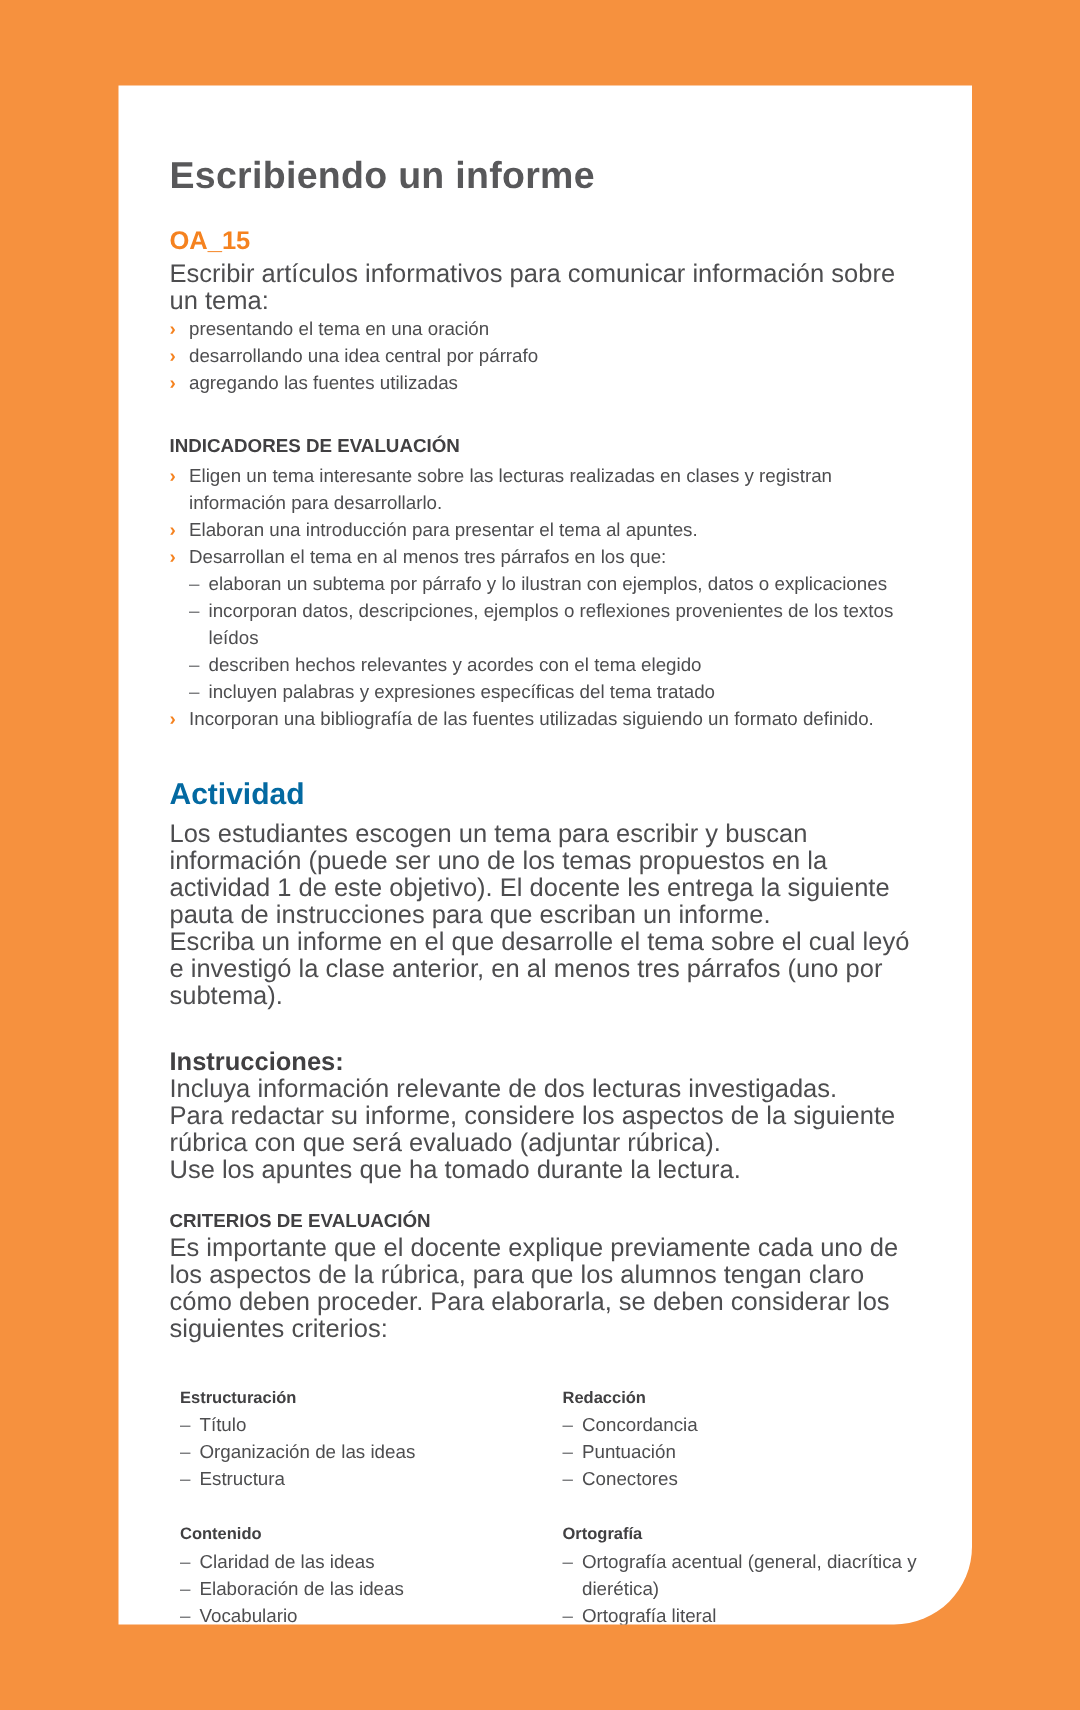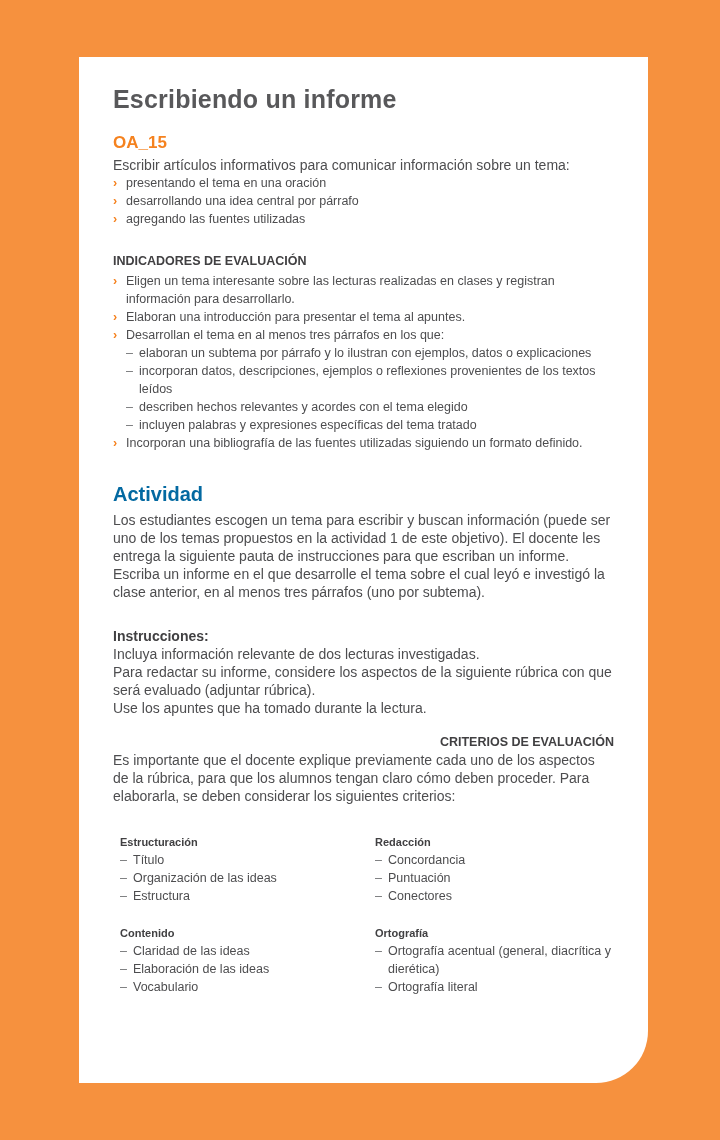--- a/index.html
+++ b/index.html
@@ -8,52 +8,52 @@
     background:#F6913E;
     font-family:"Liberation Sans", sans-serif;
     position:relative;
   }
   .card{
     position:absolute;left:79px;top:57px;
     width:569px;height:1026px;
     background:#ffffff;
     border-radius:0 0 52px 0;
     box-sizing:border-box;
-    padding:28px 34px 0 34px;
+    padding:46px 34px 0 34px;
     overflow:hidden;
   }
   h1.page-title{
     margin:0;
     font-size:25px;line-height:29px;
     font-weight:bold;color:#58585A;
     letter-spacing:.2px;
   }
   .oa-h{
     margin:19px 0 3px 0;
     font-size:17px;line-height:20px;
     font-weight:bold;color:#F5821F;
   }
   .act-h{
     margin:30px 0 5px 0;
     font-size:20px;line-height:24px;
     font-weight:bold;color:#0369a1;
   }
   .body{
     margin:0;
-    font-size:14px;line-height:18px;
+    font-size:17px;line-height:18px;
     color:#4D4D4F;
   }
   .caps{
     margin:24px 0 0 0;
     font-size:12.5px;line-height:18px;
     font-weight:bold;color:#414042;
   }
   .bold{font-weight:bold;color:#414042;}
   .mt26{margin-top:26px;}
-  .mt16{margin-top:16px;text-align:right;}
+  .mt16{margin-top:16px;}
   .mt2{margin-top:2px;}
   .row{
     display:flex;
     font-size:12.5px;line-height:18px;color:#4D4D4F;
   }
   .mk{flex:0 0 13px;}
   .chev{color:#F5821F;font-weight:bold;}
   .dash{color:#6D6E71;}
   .row.sub{padding-left:13px;}
   .row-text{flex:1;}

